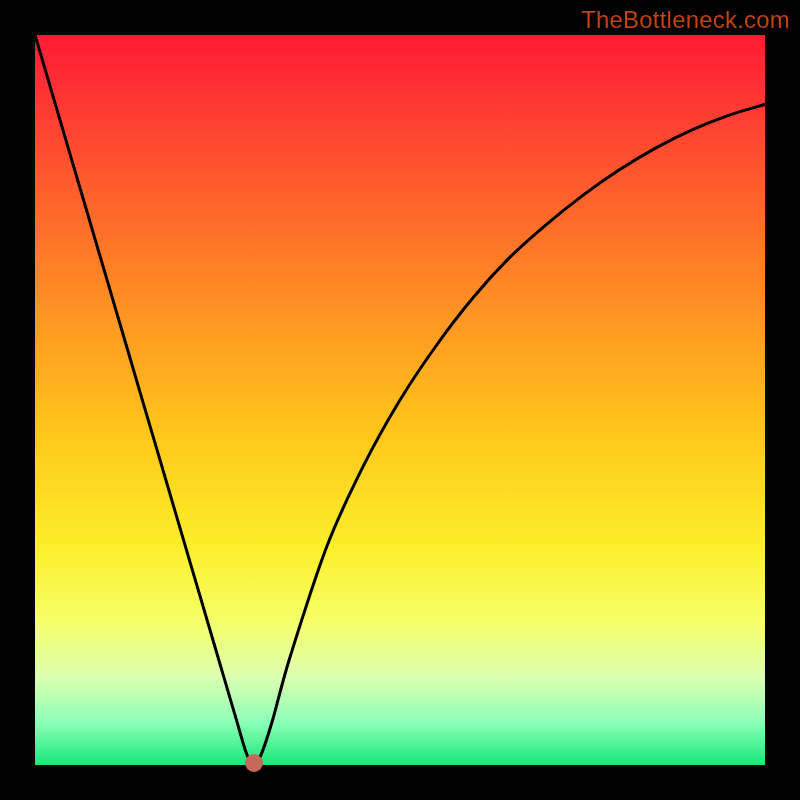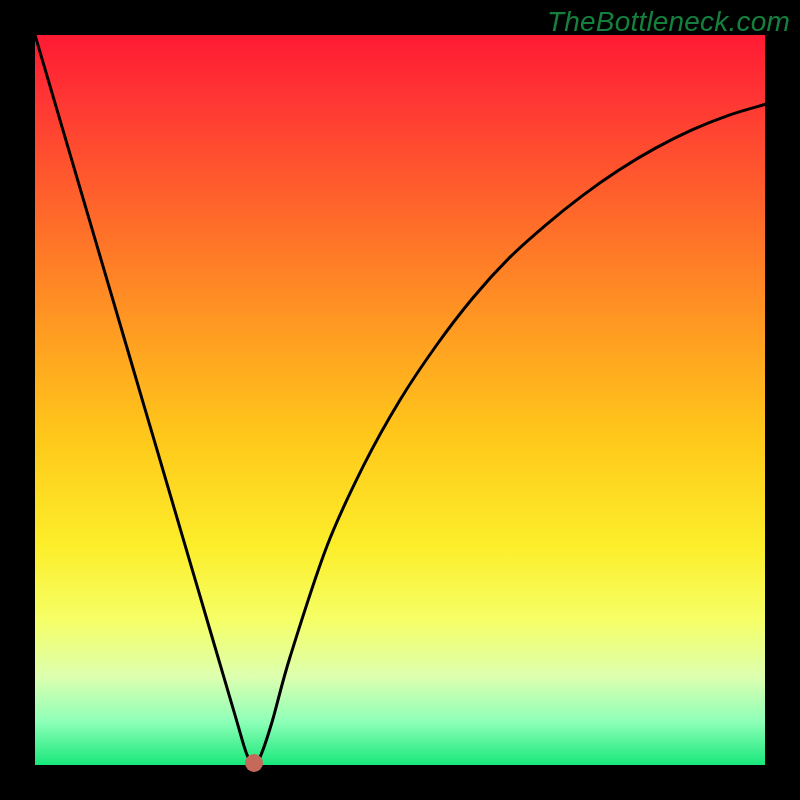--- a/index.html
+++ b/index.html
@@ -43,26 +43,25 @@
     position: absolute;
     left: 0;
     top: 0;
     width: 730px;
     height: 730px;
   }
   .watermark {
     position: absolute;
     top: 6px;
     right: 10px;
-    color: #15803d;
-    font-size: 28px;
+    color: #c2410c;
+    font-size: 24px;
     font-weight: 400;
     letter-spacing: 0.2px;
     z-index: 10;
-    font-style: italic;
   }
   .dot {
     position: absolute;
     width: 18px;
     height: 18px;
     border-radius: 50%;
     background: #c56a5a;
     transform: translate(-50%, -50%);
   }
 </style>

